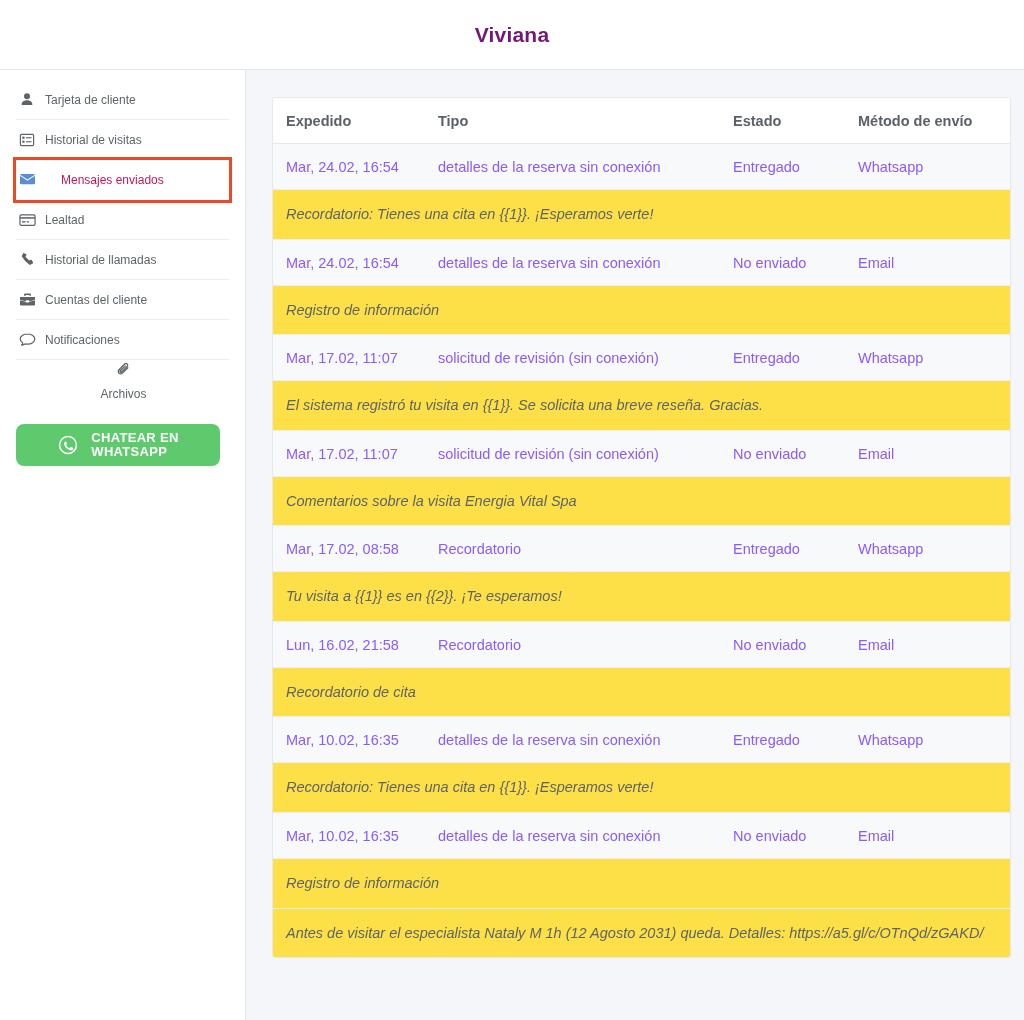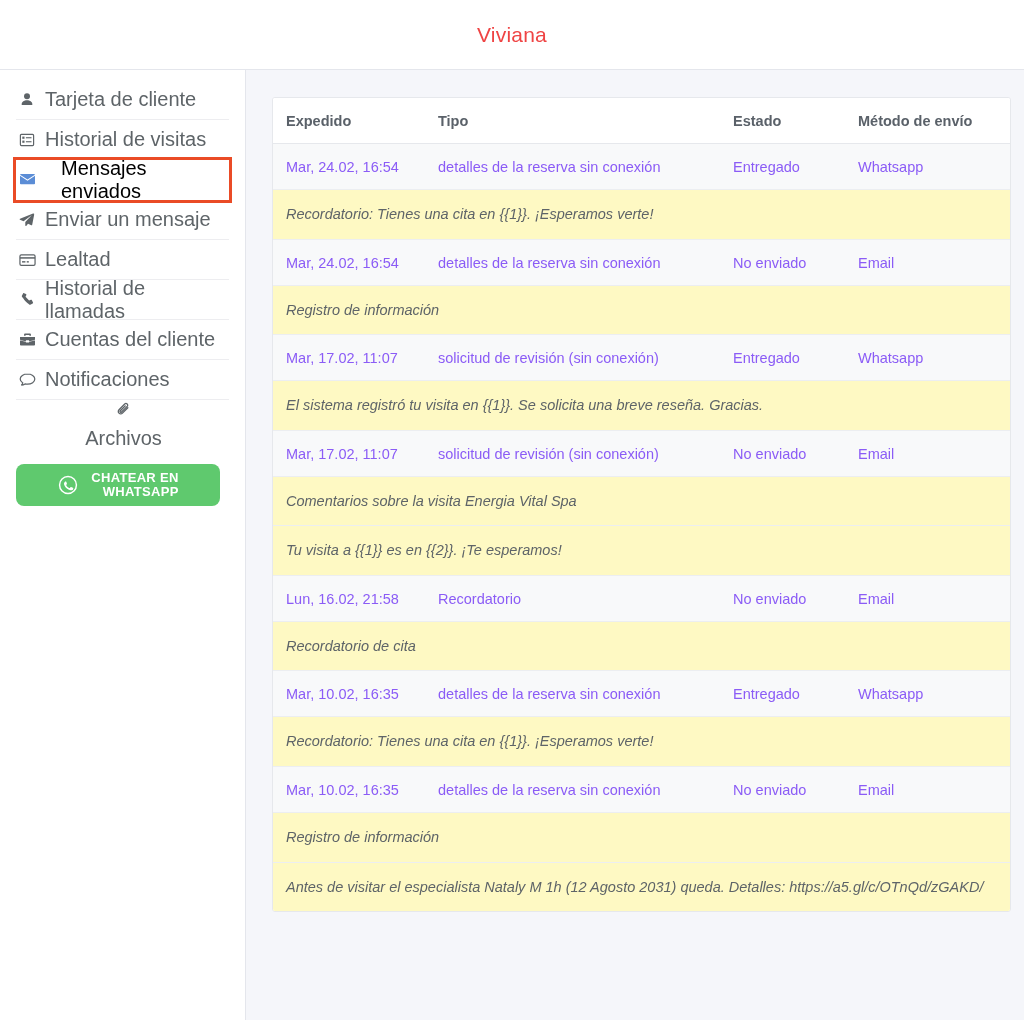--- a/index.html
+++ b/index.html
@@ -17,22 +17,22 @@
     height: 70px;
     flex: 0 0 70px;
     background: #ffffff;
     border-bottom: 1px solid #e4e6ec;
     display: flex;
     align-items: center;
     justify-content: center;
   }
   .header-title {
     font-size: 21px;
-    font-weight: normal;
-    color: #ef4444;
+    font-weight: bold;
+    color: #701a75;
     letter-spacing: .2px;
   }
 
   
   .body { flex: 1 1 auto; display: flex; min-height: 0; }
 
   
   .sidebar {
     width: 246px;
     flex: 0 0 246px;
@@ -42,37 +42,37 @@
     position: relative;
   }
   .nav { list-style: none; margin: 0 16px; }
   .nav-item {
     height: 40px;
     display: flex;
     align-items: center;
     gap: 9px;
     border-bottom: 1px solid #ededf0;
     color: #5e6468;
-    font-size: 20px;
+    font-size: 12px;
     cursor: pointer;
     position: relative;
     padding-left: 2px;
   }
   .nav-item:last-child { border-bottom: none; flex-direction: column; }
   .nav-item .ico {
     width: 18px;
     height: 18px;
     display: inline-flex;
     align-items: center;
     justify-content: center;
     flex: 0 0 18px;
     color: #5e6468;
   }
   .nav-item .ico svg { display: block; }
-  .nav-item.active { color: #000000; gap: 25px; }
+  .nav-item.active { color: #be185d; gap: 25px; }
   .nav-item.active .ico { color: #5b8dd6; }
   .nav-item.highlight {
     outline: 3px solid #ea4b26;
     outline-offset: 0px;
     border-bottom-color: transparent;
     z-index: 3;
     background: #ffffff;
   }
 
   
@@ -86,21 +86,21 @@
     color: #ffffff;
     font-size: 13px;
     font-weight: bold;
     line-height: 14px;
     letter-spacing: .3px;
     display: flex;
     align-items: center;
     justify-content: center;
     gap: 12px;
     cursor: pointer;
-    text-align: right;
+    text-align: left;
   }
   .wa-btn .wa-ico { width: 22px; height: 22px; flex: 0 0 22px; color: #ffffff; }
   .wa-btn .wa-label { white-space: pre-line; }
 
   
   .main {
     flex: 1 1 auto;
     background: #f5f6fa;
     padding: 27px 13px 0 26px;
     min-width: 0;
@@ -133,21 +133,21 @@
     background: #f8f9fa;
     padding: 15px 0 14px 0;
     border-top: 1px solid #eceef1;
     vertical-align: middle;
   }
   tr.data-row td.c1 { padding-left: 13px; }
   tr.msg-row td {
     font-size: 14.5px;
     color: #5e6468;
     font-style: italic;
-    background: #fef9c3;
+    background: #fde047;
     padding: 14px 18px 14px 13px;
     border-top: 1px solid #eceef1;
     line-height: 1.42;
   }
 </style>
 </head>
 <body>
 
 <div class="app">
 
@@ -181,28 +181,20 @@
             <span>Historial de visitas</span>
           </li>
           <li class="nav-item active highlight">
             <span class="ico">
               <svg viewBox="0 0 18 16" width="17" height="15" fill="currentColor">
                 <path d="M1 4.1v8.1c0 .5.4.9.9.9h14.2c.5 0 .9-.4.9-.9V4.1L9 9.3 1 4.1z"></path>
                 <path d="M16.1 2.2H1.9c-.4 0-.7.2-.8.6L9 7.9l7.9-5.1a.9.9 0 0 0-.8-.6z"></path>
               </svg>
             </span>
             <span>Mensajes enviados</span>
-          </li>
-          <li class="nav-item">
-            <span class="ico">
-              <svg viewBox="0 0 16 16" width="16" height="16" fill="currentColor">
-                <path d="M15.3 1.1 1 6.7c-.5.2-.5.9 0 1.1l3.6 1.4 8.3-6.3-6.6 7.1v3.6c0 .5.6.7.9.3l1.8-2.1 3.3 1.4c.4.2.8-.1.9-.5l2-10.1c.1-.5-.4-.8-.9-.5z"></path>
-              </svg>
-            </span>
-            <span>Enviar un mensaje</span>
           </li>
           <li class="nav-item">
             <span class="ico">
               <svg viewBox="0 0 18 14" width="17" height="14" fill="none" stroke="currentColor" stroke-width="1.3">
                 <rect x="1" y="1.6" width="16" height="11" rx="1.4"></rect>
                 <rect x="1" y="4" width="16" height="1.6" fill="currentColor" stroke="none"></rect>
                 <rect x="3.2" y="8.2" width="3.6" height="1.5" fill="currentColor" stroke="none"></rect>
                 <rect x="8.2" y="8.2" width="2.2" height="1.5" fill="currentColor" stroke="none"></rect>
               </svg>
             </span>
@@ -298,20 +290,26 @@
               </tr>
               <tr class="data-row">
                 <td class="c1">Mar, 17.02, 11:07</td>
                 <td class="c2">solicitud de revisión (sin conexión)</td>
                 <td class="c3">No enviado</td>
                 <td class="c4">Email</td>
               </tr>
               <tr class="msg-row">
                 <td colspan="4">Comentarios sobre la visita Energia Vital Spa</td>
               </tr>
+              <tr class="data-row">
+                <td class="c1">Mar, 17.02, 08:58</td>
+                <td class="c2">Recordatorio</td>
+                <td class="c3">Entregado</td>
+                <td class="c4">Whatsapp</td>
+              </tr>
               <tr class="msg-row">
                 <td colspan="4">Tu visita a {{1}} es en {{2}}. ¡Te esperamos!</td>
               </tr>
               <tr class="data-row">
                 <td class="c1">Lun, 16.02, 21:58</td>
                 <td class="c2">Recordatorio</td>
                 <td class="c3">No enviado</td>
                 <td class="c4">Email</td>
               </tr>
               <tr class="msg-row">

